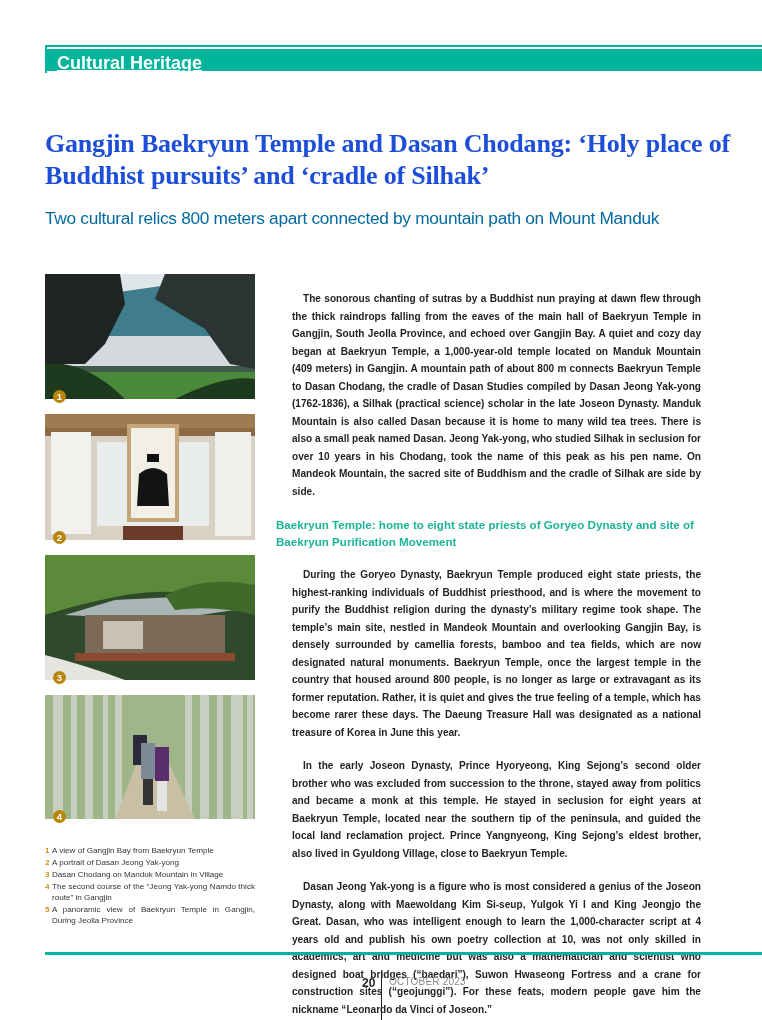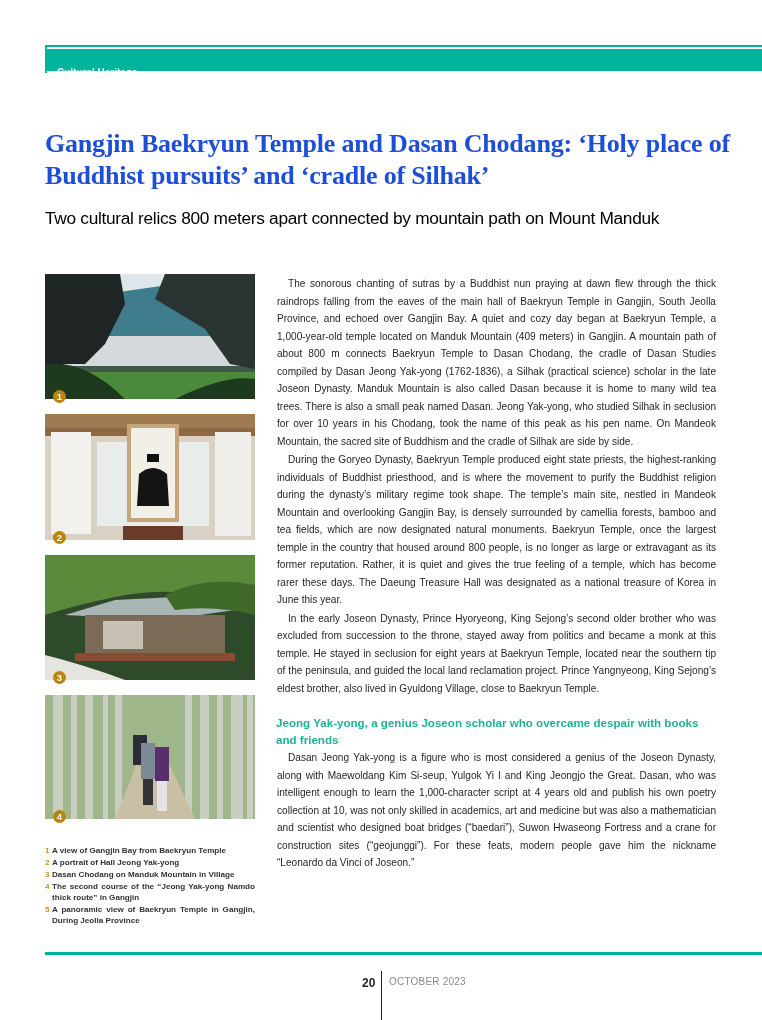--- a/index.html
+++ b/index.html
@@ -2,38 +2,38 @@
 <html><head>
 <meta charset="utf-8">
 <style>
   html, body { margin:0; padding:0; background:#ffffff; }
   body { width:762px; height:1020px; position:relative; overflow:hidden; font-family:"Liberation Sans", sans-serif; color:#231f20; }
 
   
   .sec-topline { position:absolute; left:45px; top:45px; width:717px; height:2px; background:#00b39b; }
   .sec-bar { position:absolute; left:45px; top:49px; width:717px; height:22px; background:#00b39b; }
   .sec-leftline { position:absolute; left:45px; top:45px; width:2px; height:28px; background:#00b39b; }
-  .sec-label { position:absolute; left:57px; top:67px; color:#ffffff; font-weight:bold; font-size:10px; letter-spacing:0;text-decoration:underline; }
+  .sec-label { position:absolute; left:57px; top:53px; color:#ffffff; font-weight:bold; font-size:18px; letter-spacing:0;text-decoration:underline; }
 
   .title { position:absolute; left:45px; top:128px; width:690px; font-family:"Liberation Serif", serif; font-weight:bold; color:#1d4ed8; font-size:26px; line-height:32px; letter-spacing:-0.2px; }
-  .subtitle { position:absolute; left:45px; top:207px; width:660px; font-size:17.3px; line-height:22px; color:#000000; letter-spacing:-0.3px; }
+  .subtitle { position:absolute; left:45px; top:207px; width:660px; font-size:17.3px; line-height:22px; color:#0369a1; letter-spacing:-0.3px; }
 
   
   .photo { position:absolute; left:45px; width:210px; overflow:hidden; }
   .photo svg { display:block; width:210px; height:100%; }
   .badge { position:absolute; width:13px; height:13px; border-radius:50%; background:#b8860b; color:#fff; font-size:9.5px; font-weight:bold; text-align:center; line-height:13px; }
 
   .captions { position:absolute; left:45px; top:845px; width:210px; font-size:8.1px; line-height:11px; color:#333; }
   .cap { display:flex; margin:0 0 1px 0; text-align:justify; }
   .cap-num { color:#c8941e; font-weight:bold; width:7px; flex:none; }
-  .cap-text { flex:1;font-weight:bold; }
+  .cap-text { flex:1; }
 
   
   .body { position:absolute; left:276px; top:274px; width:441px; font-size:10.1px; line-height:17.5px; color:#231f20; text-align:justify; }
-  .body p { margin:1px; text-indent:11px; }
+  .body p { margin:16px; text-indent:11px;font-weight:bold; }
   .body h3 { margin:9px 0 0 0; font-size:11.6px; line-height:17px; color:#1cb497; font-weight:bold; text-align:left; }
 
   .foot-line { position:absolute; left:45px; top:952px; width:717px; height:3px; background:#00b39b; }
   .foot-divider { position:absolute; left:381px; top:971px; width:1px; height:49px; background:#231f20; }
   .page-num { position:absolute; left:362px; top:976px; font-size:12px; font-weight:bold; color:#231f20; }
   .issue { position:absolute; left:389px; top:976px; font-size:10px; color:#8a8a8a; letter-spacing:0.2px; }
 </style>
 </head>
 <body>
 
@@ -116,40 +116,40 @@
 </div>
 <div class="badge" style="left:53px;top:810px;">4</div>
 
 <div class="captions">
   <div class="cap">
       <span class="cap-num">1</span>
       <span class="cap-text">A view of Gangjin Bay from Baekryun Temple</span>
     </div>
   <div class="cap">
       <span class="cap-num">2</span>
-      <span class="cap-text">A portrait of Hall Jeong Yak-yong</span>
+      <span class="cap-text">A portrait of Dasan Jeong Yak-yong</span>
     </div>
   <div class="cap">
       <span class="cap-num">3</span>
       <span class="cap-text">Dasan Chodang on Manduk Mountain in Village</span>
     </div>
   <div class="cap">
       <span class="cap-num">4</span>
       <span class="cap-text">The second course of the “Jeong Yak-yong Namdo thick route” in Gangjin</span>
     </div>
   <div class="cap">
       <span class="cap-num">5</span>
       <span class="cap-text">A panoramic view of Baekryun Temple in Gangjin, During Jeolla Province</span>
     </div>
 </div>
 
 <div class="body">
   <p>The sonorous chanting of sutras by a Buddhist nun praying at dawn flew through the thick raindrops falling from the eaves of the main hall of Baekryun Temple in Gangjin, South Jeolla Province, and echoed over Gangjin Bay. A quiet and cozy day began at Baekryun Temple, a 1,000-year-old temple located on Manduk Mountain (409 meters) in Gangjin. A mountain path of about 800 m connects Baekryun Temple to Dasan Chodang, the cradle of Dasan Studies compiled by Dasan Jeong Yak-yong (1762-1836), a Silhak (practical science) scholar in the late Joseon Dynasty. Manduk Mountain is also called Dasan because it is home to many wild tea trees. There is also a small peak named Dasan. Jeong Yak-yong, who studied Silhak in seclusion for over 10 years in his Chodang, took the name of this peak as his pen name. On Mandeok Mountain, the sacred site of Buddhism and the cradle of Silhak are side by side.</p>
+  <h3>Baekryun Temple: home to eight state priests of Goryeo Dynasty and site of Baekryun Purification Movement</h3>
   <p>During the Goryeo Dynasty, Baekryun Temple produced eight state priests, the highest-ranking individuals of Buddhist priesthood, and is where the movement to purify the Buddhist religion during the dynasty’s military regime took shape. The temple’s main site, nestled in Mandeok Mountain and overlooking Gangjin Bay, is densely surrounded by camellia forests, bamboo and tea fields, which are now designated natural monuments. Baekryun Temple, once the largest temple in the country that housed around 800 people, is no longer as large or extravagant as its former reputation. Rather, it is quiet and gives the true feeling of a temple, which has become rarer these days. The Daeung Treasure Hall was designated as a national treasure of Korea in June this year.</p>
   <p>In the early Joseon Dynasty, Prince Hyoryeong, King Sejong’s second older brother who was excluded from succession to the throne, stayed away from politics and became a monk at this temple. He stayed in seclusion for eight years at Baekryun Temple, located near the southern tip of the peninsula, and guided the local land reclamation project. Prince Yangnyeong, King Sejong’s eldest brother, also lived in Gyuldong Village, close to Baekryun Temple.</p>
-  <h3 style="margin-top:17px;">Jeong Yak-yong, a genius Joseon scholar who overcame despair with books and friends</h3>
   <p>Dasan Jeong Yak-yong is a figure who is most considered a genius of the Joseon Dynasty, along with Maewoldang Kim Si-seup, Yulgok Yi I and King Jeongjo the Great. Dasan, who was intelligent enough to learn the 1,000-character script at 4 years old and publish his own poetry collection at 10, was not only skilled in academics, art and medicine but was also a mathematician and scientist who designed boat bridges (“baedari”), Suwon Hwaseong Fortress and a crane for construction sites (“geojunggi”). For these feats, modern people gave him the nickname “Leonardo da Vinci of Joseon.”</p>
 </div>
 
 <div class="foot-line"></div>
 <div class="page-num">20</div>
 <div class="foot-divider"></div>
 <div class="issue">OCTOBER 2023</div>
 
 </body></html>

